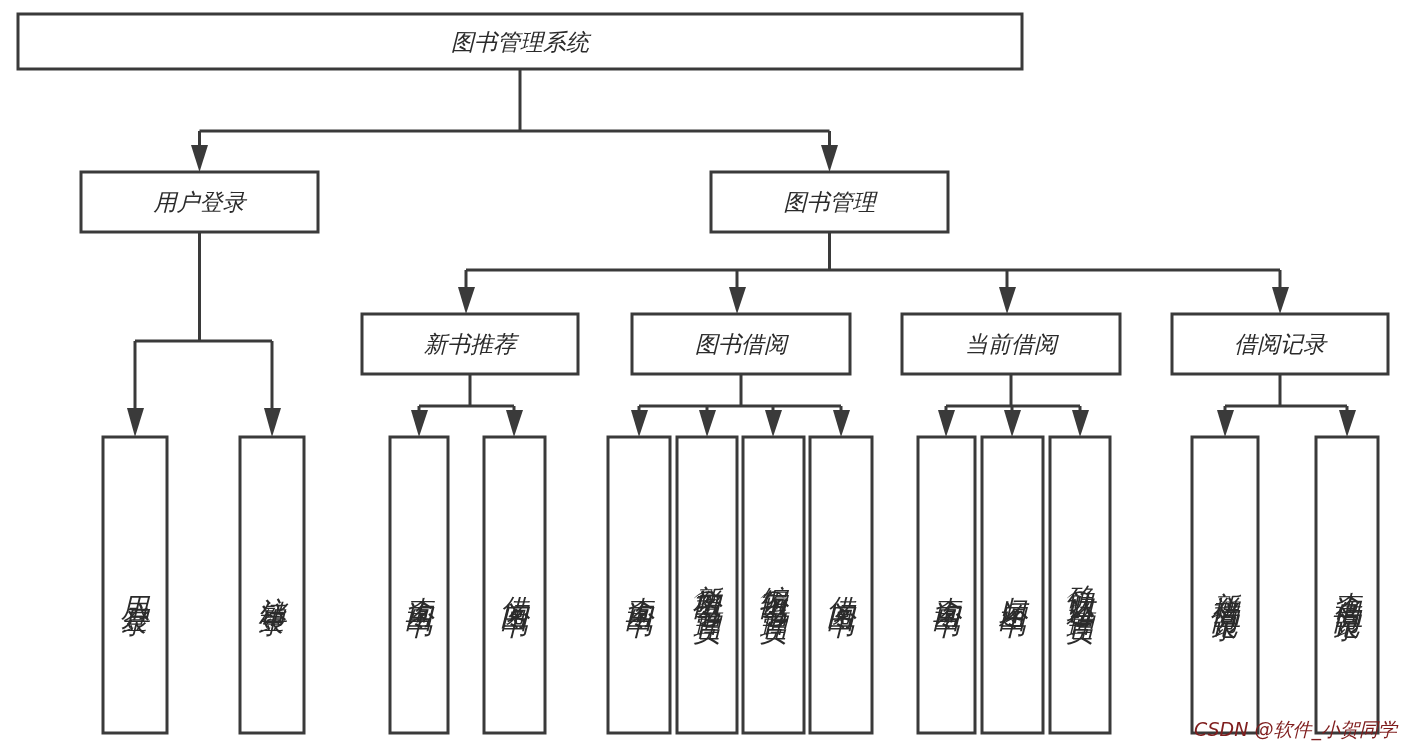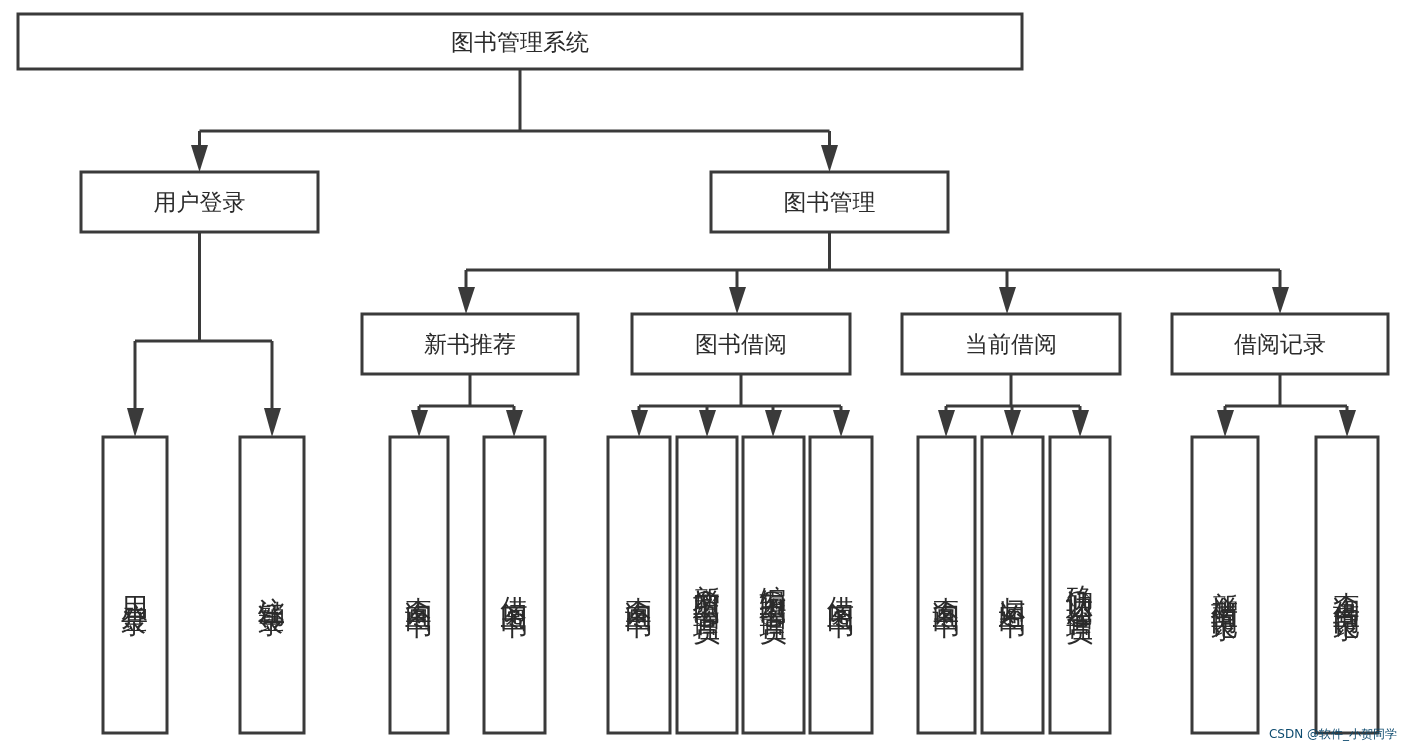--- a/index.html
+++ b/index.html
@@ -9,20 +9,21 @@
   }
   body {
     font-family: "DejaVu Sans", "Liberation Sans", sans-serif;
   }
   #diagram-root {
     position: relative;
     width: 1405px;
     height: 747px;
     background: #ffffff;
     overflow: hidden;
+    font-style: italic;
   }
   svg.diagram-canvas {
     position: absolute;
     left: 0;
     top: 0;
     width: 1405px;
     height: 747px;
     display: block;
   }
   .node-rect {
@@ -45,22 +46,22 @@
     font-size: 23px;
     fill: #2b2b2b;
     text-anchor: middle;
     dominant-baseline: middle;
   }
   .watermark {
     position: absolute;
     right: 8px;
     bottom: 4px;
     font-family: "DejaVu Sans", "Liberation Sans", sans-serif;
-    font-size: 12px;
-    color: #0c4a6e;
+    font-size: 19px;
+    color: #7f1d1d;
     white-space: nowrap;
     pointer-events: none;
   }
 </style>
 </head>
 <body>
 
 <div id="diagram-root">
 
   <svg class="diagram-canvas" viewBox="0 0 1405 747">

